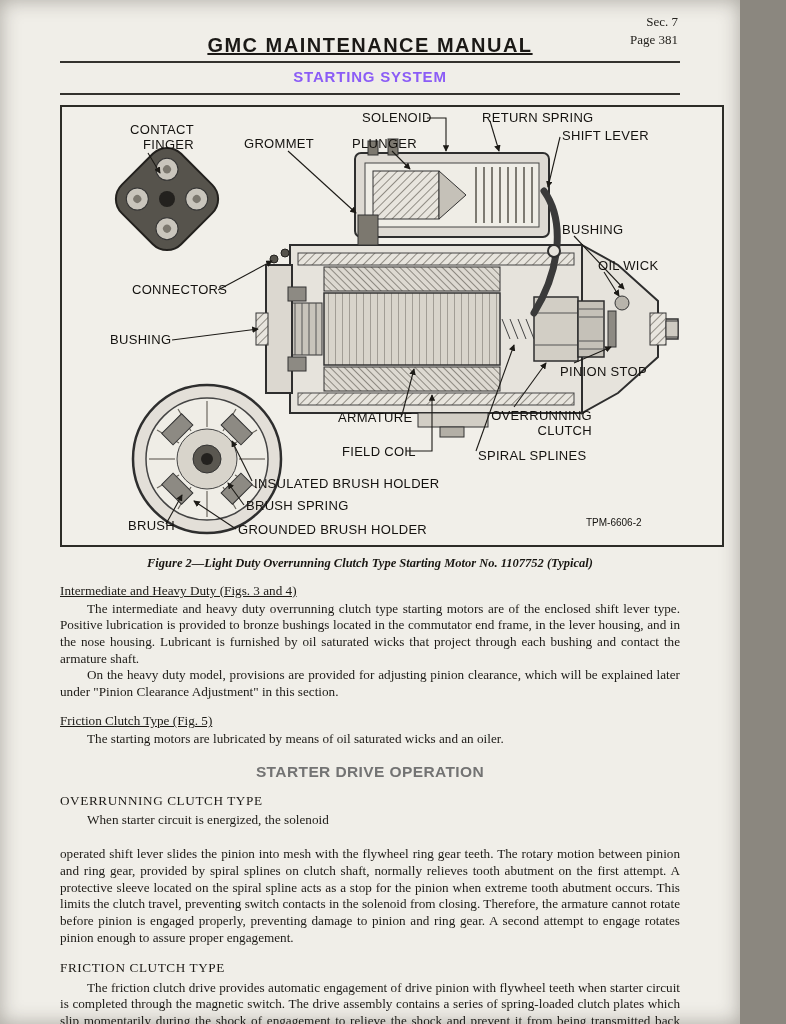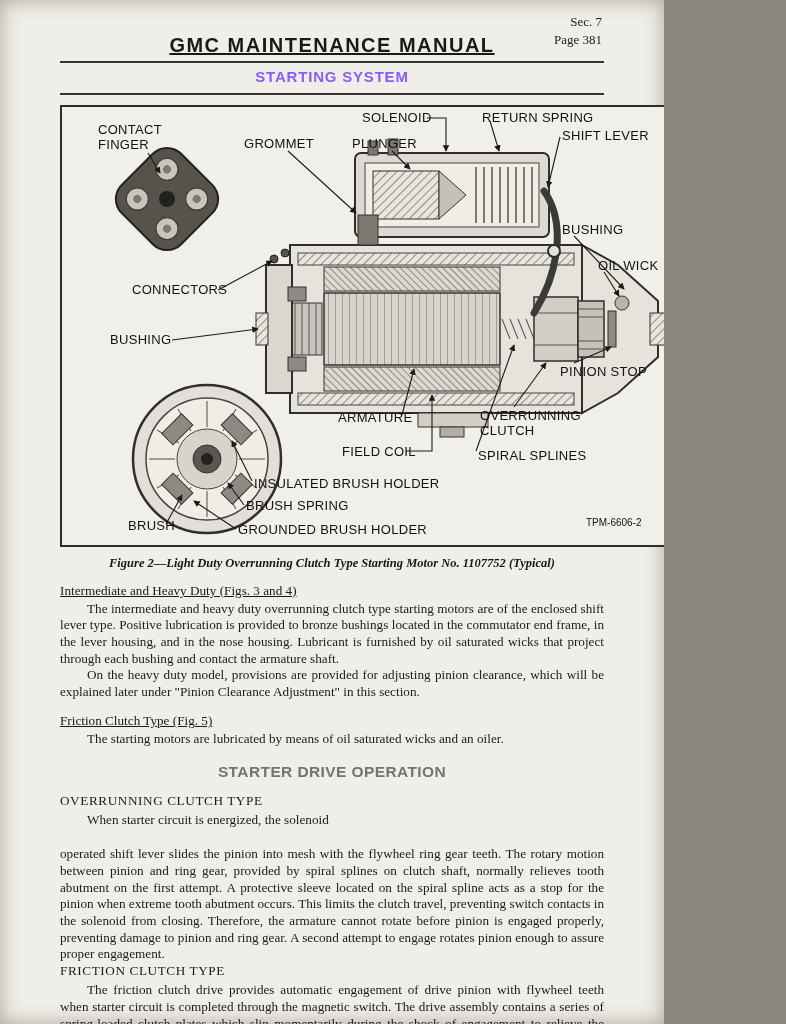--- a/index.html
+++ b/index.html
@@ -3,21 +3,21 @@
 <meta charset="utf-8">
 <style>
   * { margin:0; padding:0; box-sizing:border-box; }
   html,body { width:786px; }
   body {
     width:786px; height:1024px;
     background:#8b877f;
     font-family:"Liberation Serif", serif;
   }
   .page {
-    width:664px; height:1024px;
+    width:740px; height:1024px;
     background:#f0eee8;
     box-shadow: inset 0 0 20px rgba(55,50,42,.38);
     padding:10px 60px 0 60px;
     position:relative;
     overflow:hidden;
   }
   .pageinfo {
     position:absolute; top:13px; right:62px;
     font-size:13px; line-height:1.35; text-align:right; color:#24221e;
   }
@@ -39,21 +39,21 @@
     border:2px solid #2d2c27;
     margin:10px auto 0;
     background:#f1efe9;
   }
   .fig-label {
     position:absolute;
     font-family:"Liberation Sans", sans-serif;
     font-size:13px; letter-spacing:.3px; color:#14120f;
     white-space:nowrap; line-height:1.15;
   }
-  .fig-label.wrap { white-space:normal; text-align:left; }
+  .fig-label.wrap { white-space:normal; text-align:right; }
   .fig-code {
     position:absolute;
     font-family:"Liberation Sans", sans-serif;
     font-size:10px; color:#14120f;
   }
   .caption {
     text-align:center; font-size:12.5px; font-style:italic; font-weight:700;
     margin:9px 0 12px; color:#191713;
   }
   .columns { display:flex; gap:18px;flex-direction:column; }
@@ -61,21 +61,21 @@
   .col p { text-indent:27px; margin:0; }
   .col p.noindent { text-indent:0; }
   .runin { text-decoration:underline; margin:0 0 1px; }
   .runin.spaced { margin-top:13px; }
   .big-heading {
     font-family:"Liberation Sans", sans-serif;
     font-weight:700; font-size:15.5px; text-align:center; letter-spacing:.4px;
     margin:14px 0 12px; color:#737373;
   }
   .caps-heading { letter-spacing:.6px; margin:0 0 2px; }
-  .caps-heading.spaced { margin-bottom:3px; }
+  .caps-heading.spaced { margin-top:14px; margin-bottom:3px; }
   .leader { stroke:#1c1a16; stroke-width:1.1; fill:none; }
 </style>
 </head>
 <body>
 
 <div class="page">
 
   <div class="pageinfo">
     <div>Sec. 7</div>
     <div>Page 381</div>

